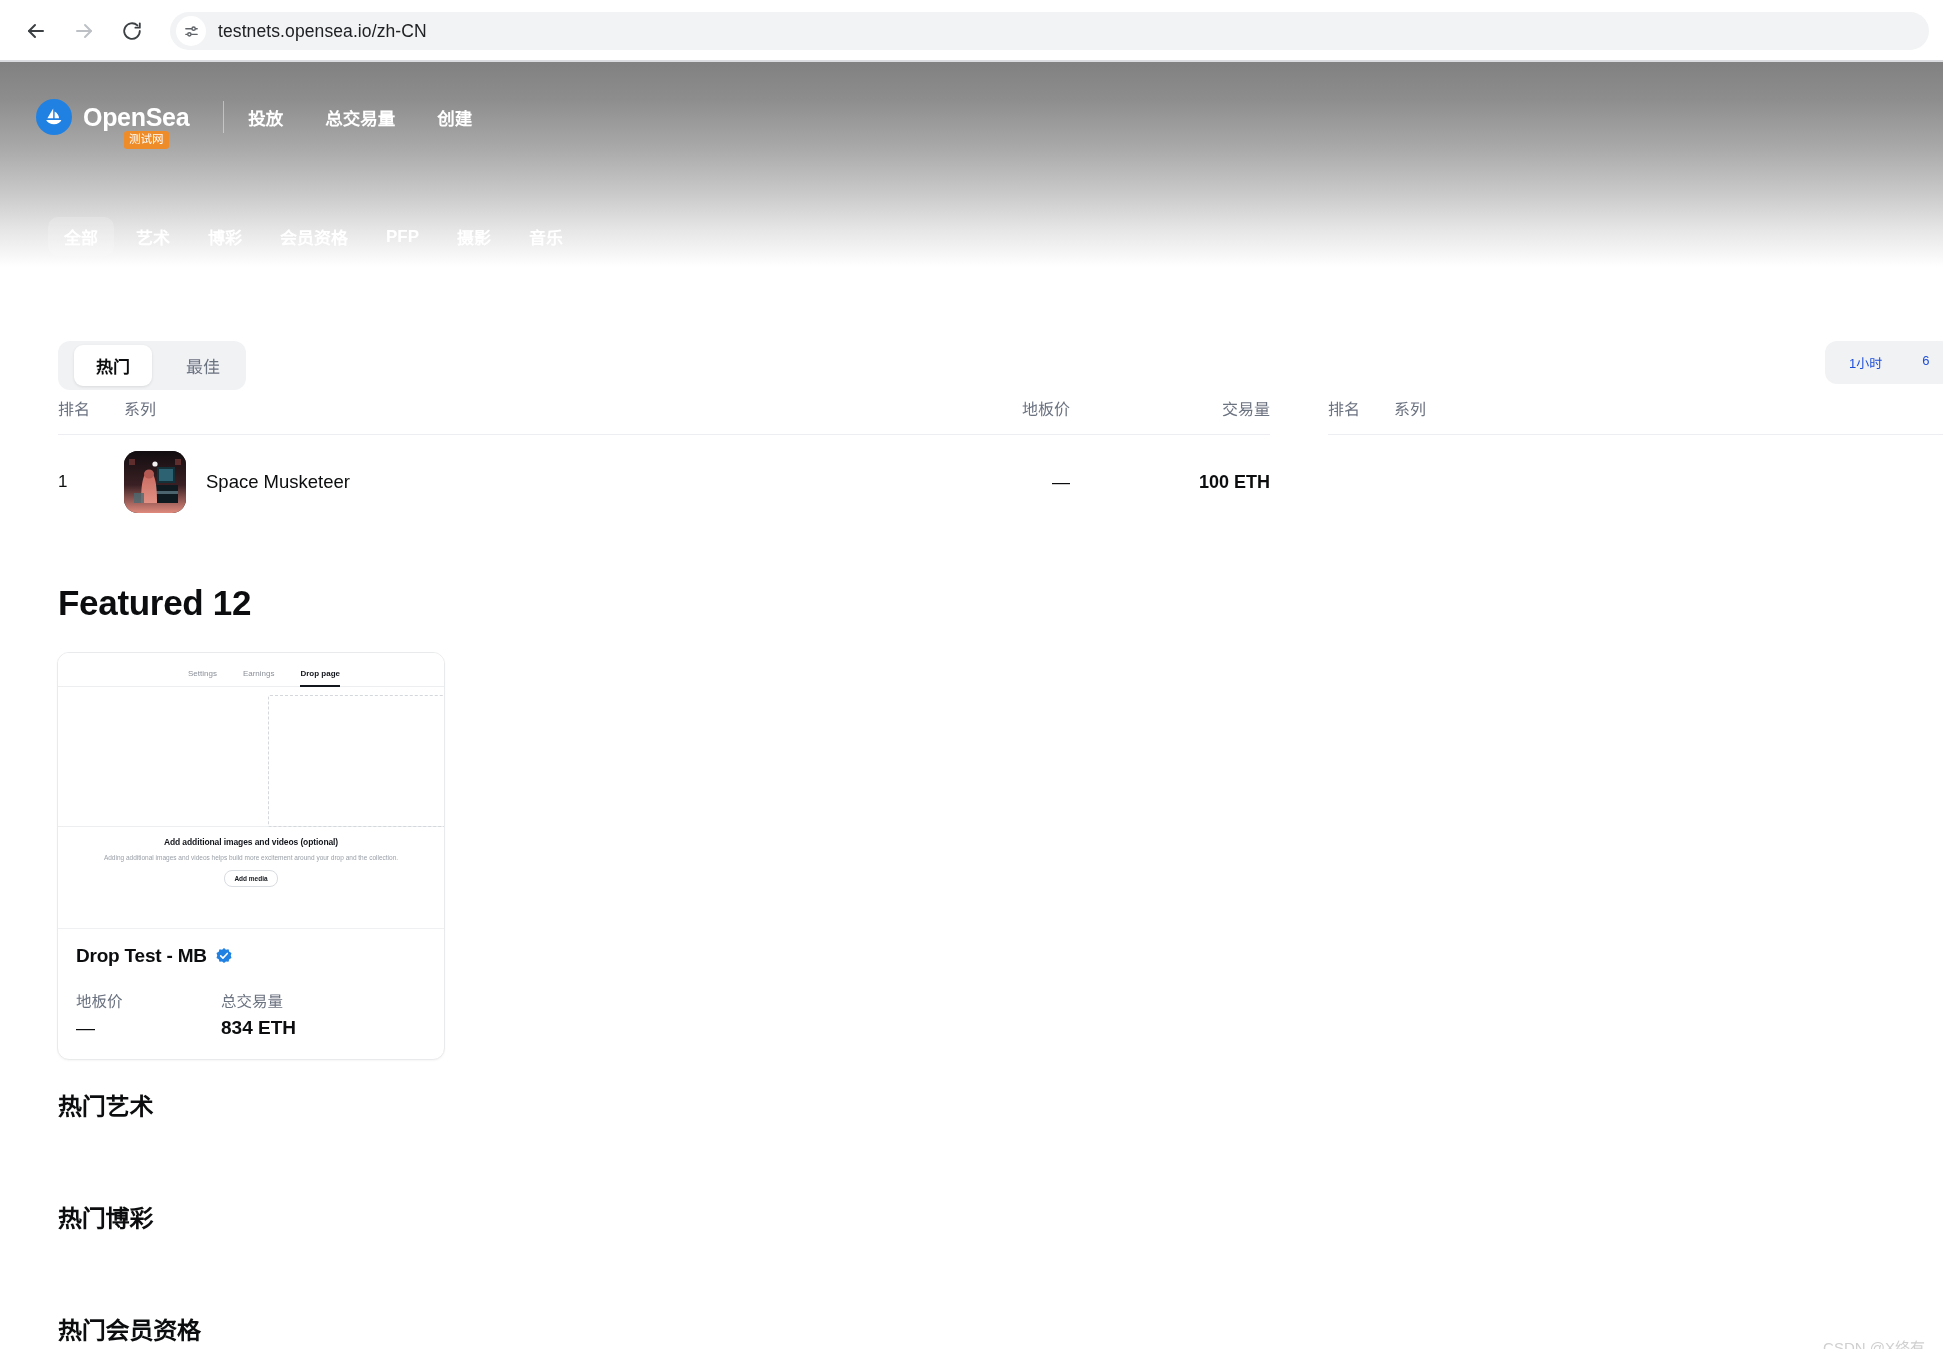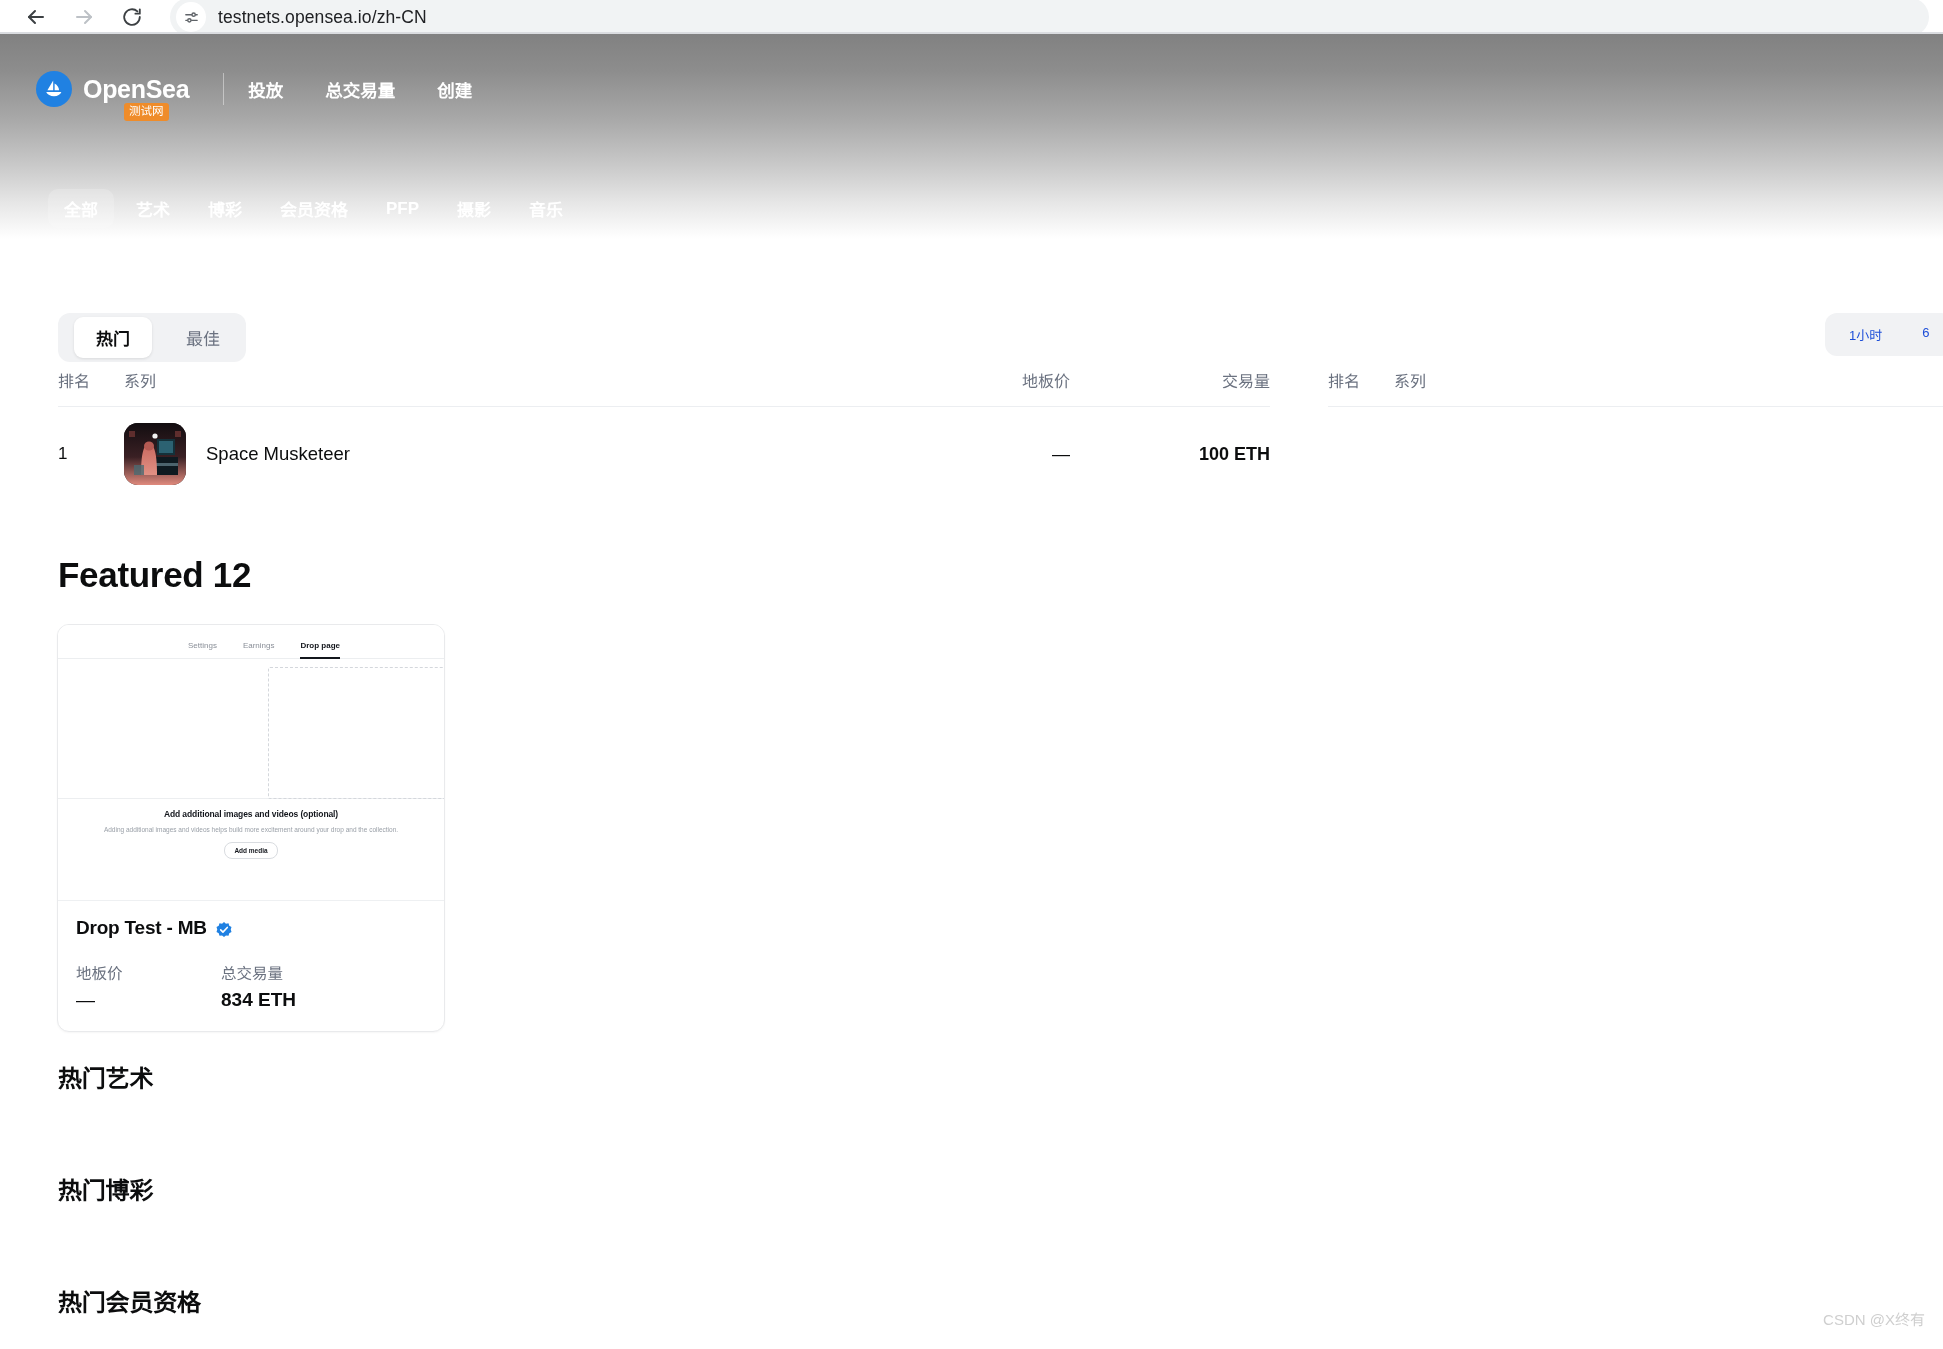--- a/index.html
+++ b/index.html
@@ -6,21 +6,21 @@
   * { box-sizing: border-box; margin: 0; padding: 0; }
   html, body {
     width: 1943px; height: 1349px;
     background: #ffffff;
     font-family: "Liberation Sans", "DejaVu Sans", sans-serif;
     overflow: hidden;
   }
 
   
   .browser-bar {
-    height: 34px;
+    height: 62px;
     background: #ffffff;
     display: flex;
     align-items: center;
     padding: 0 14px;
     gap: 4px;
     position: relative;
   }
   .nav-btn {
     width: 44px; height: 44px;
     display: flex; align-items: center; justify-content: center;
@@ -347,21 +347,21 @@
     border: 1px solid #d9dce0;
     border-radius: 8px;
     font-size: 6.5px;
     font-weight: bold;
     color: #13161c;
   }
 
   .card-body { padding: 16px 18px 20px; }
   .card-title-row {
     display: flex;
-    align-items: flex-end;
+    align-items: center;
     gap: 8px;
   }
   .card-title {
     font-size: 19px;
     font-weight: bold;
     color: #0c0d0e;
     letter-spacing: -0.2px;
   }
   .verified { flex: 0 0 auto; display: flex; }
   .card-stats {

